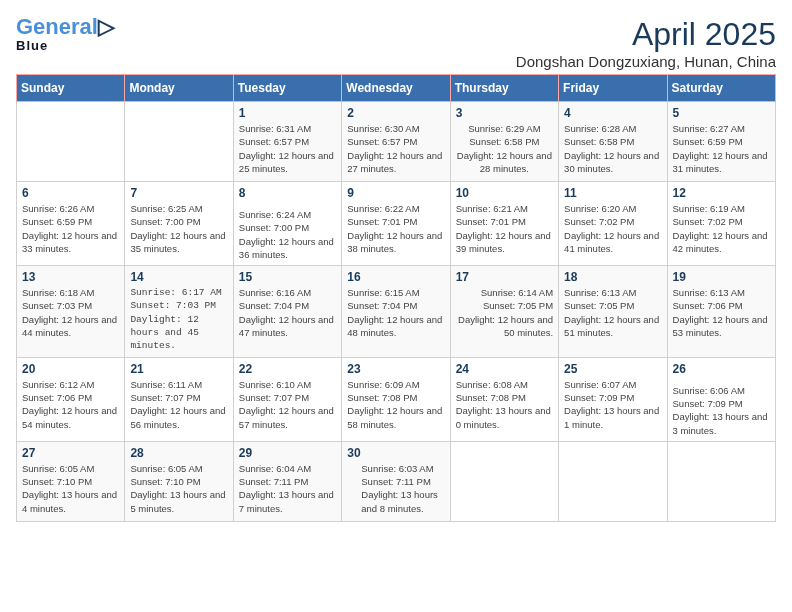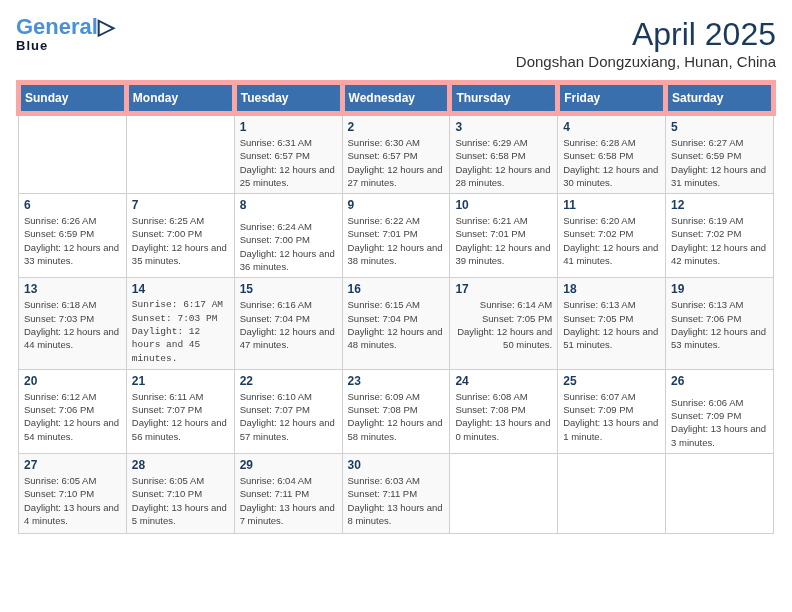--- a/index.html
+++ b/index.html
@@ -7,21 +7,21 @@
       font-family: Arial, sans-serif;
       background: #fff;
       width: 792px;
       min-height: 612px;
       padding: 16px;
     }
     .header {
       display: flex;
       justify-content: space-between;
       align-items: flex-start;
-      margin-bottom: 10px;
+      margin-bottom: 4px;
     }
     .logo {
       display: flex;
       flex-direction: column;
       align-items: flex-start;
     }
     .logo-text {
       font-size: 22px;
       font-weight: bold;
       color: #1a3a5c;
@@ -52,21 +52,21 @@
       width: 100%;
       border-collapse: collapse;
     }
     thead tr th {
       background-color: #3a6fad;
       color: #fff;
       font-size: 12px;
       font-weight: bold;
       padding: 6px 4px;
       text-align: left;
-      border: 5px solid #fca5a5;
+      border: 1px solid #fca5a5;
     }
     tbody tr td {
       vertical-align: top;
       border: 1px solid #d0d0d0;
       padding: 4px 5px;
       font-size: 10px;
       color: #333;
       width: calc(100% / 7);
       height: 80px;
       background: #fff;
@@ -129,21 +129,21 @@
 Daylight: 12 hours and 25 minutes.</div>
         </td>
         <td>
           <span class="day-number">2</span>
           <div class="day-info" style="white-space: pre-line;">Sunrise: 6:30 AM
 Sunset: 6:57 PM
 Daylight: 12 hours and 27 minutes.</div>
         </td>
         <td>
           <span class="day-number">3</span>
-          <div class="day-info" style="white-space: pre-line;">Sunrise: 6:29 AM
+          <div class="day-info" style="white-space: pre-line; text-align: center;">Sunrise: 6:29 AM
 Sunset: 6:58 PM
 Daylight: 12 hours and 28 minutes.</div>
         </td>
         <td>
           <span class="day-number">4</span>
           <div class="day-info" style="white-space: pre-line;">Sunrise: 6:28 AM
 Sunset: 6:58 PM
 Daylight: 12 hours and 30 minutes.</div>
         </td>
         <td>
@@ -299,21 +299,21 @@
 Daylight: 13 hours and 5 minutes.</div>
         </td>
         <td>
           <span class="day-number">29</span>
           <div class="day-info" style="white-space: pre-line;">Sunrise: 6:04 AM
 Sunset: 7:11 PM
 Daylight: 13 hours and 7 minutes.</div>
         </td>
         <td>
           <span class="day-number">30</span>
-          <div class="day-info" style="white-space: pre-line;">Sunrise: 6:03 AM
+          <div class="day-info" style="white-space: pre-line; margin-left: 14px;">Sunrise: 6:03 AM
 Sunset: 7:11 PM
 Daylight: 13 hours and 8 minutes.</div>
         </td>
         <td class="empty-cell"></td>
         <td class="empty-cell"></td>
         <td class="empty-cell"></td>
       </tr>
     </tbody>
 </table>
 

